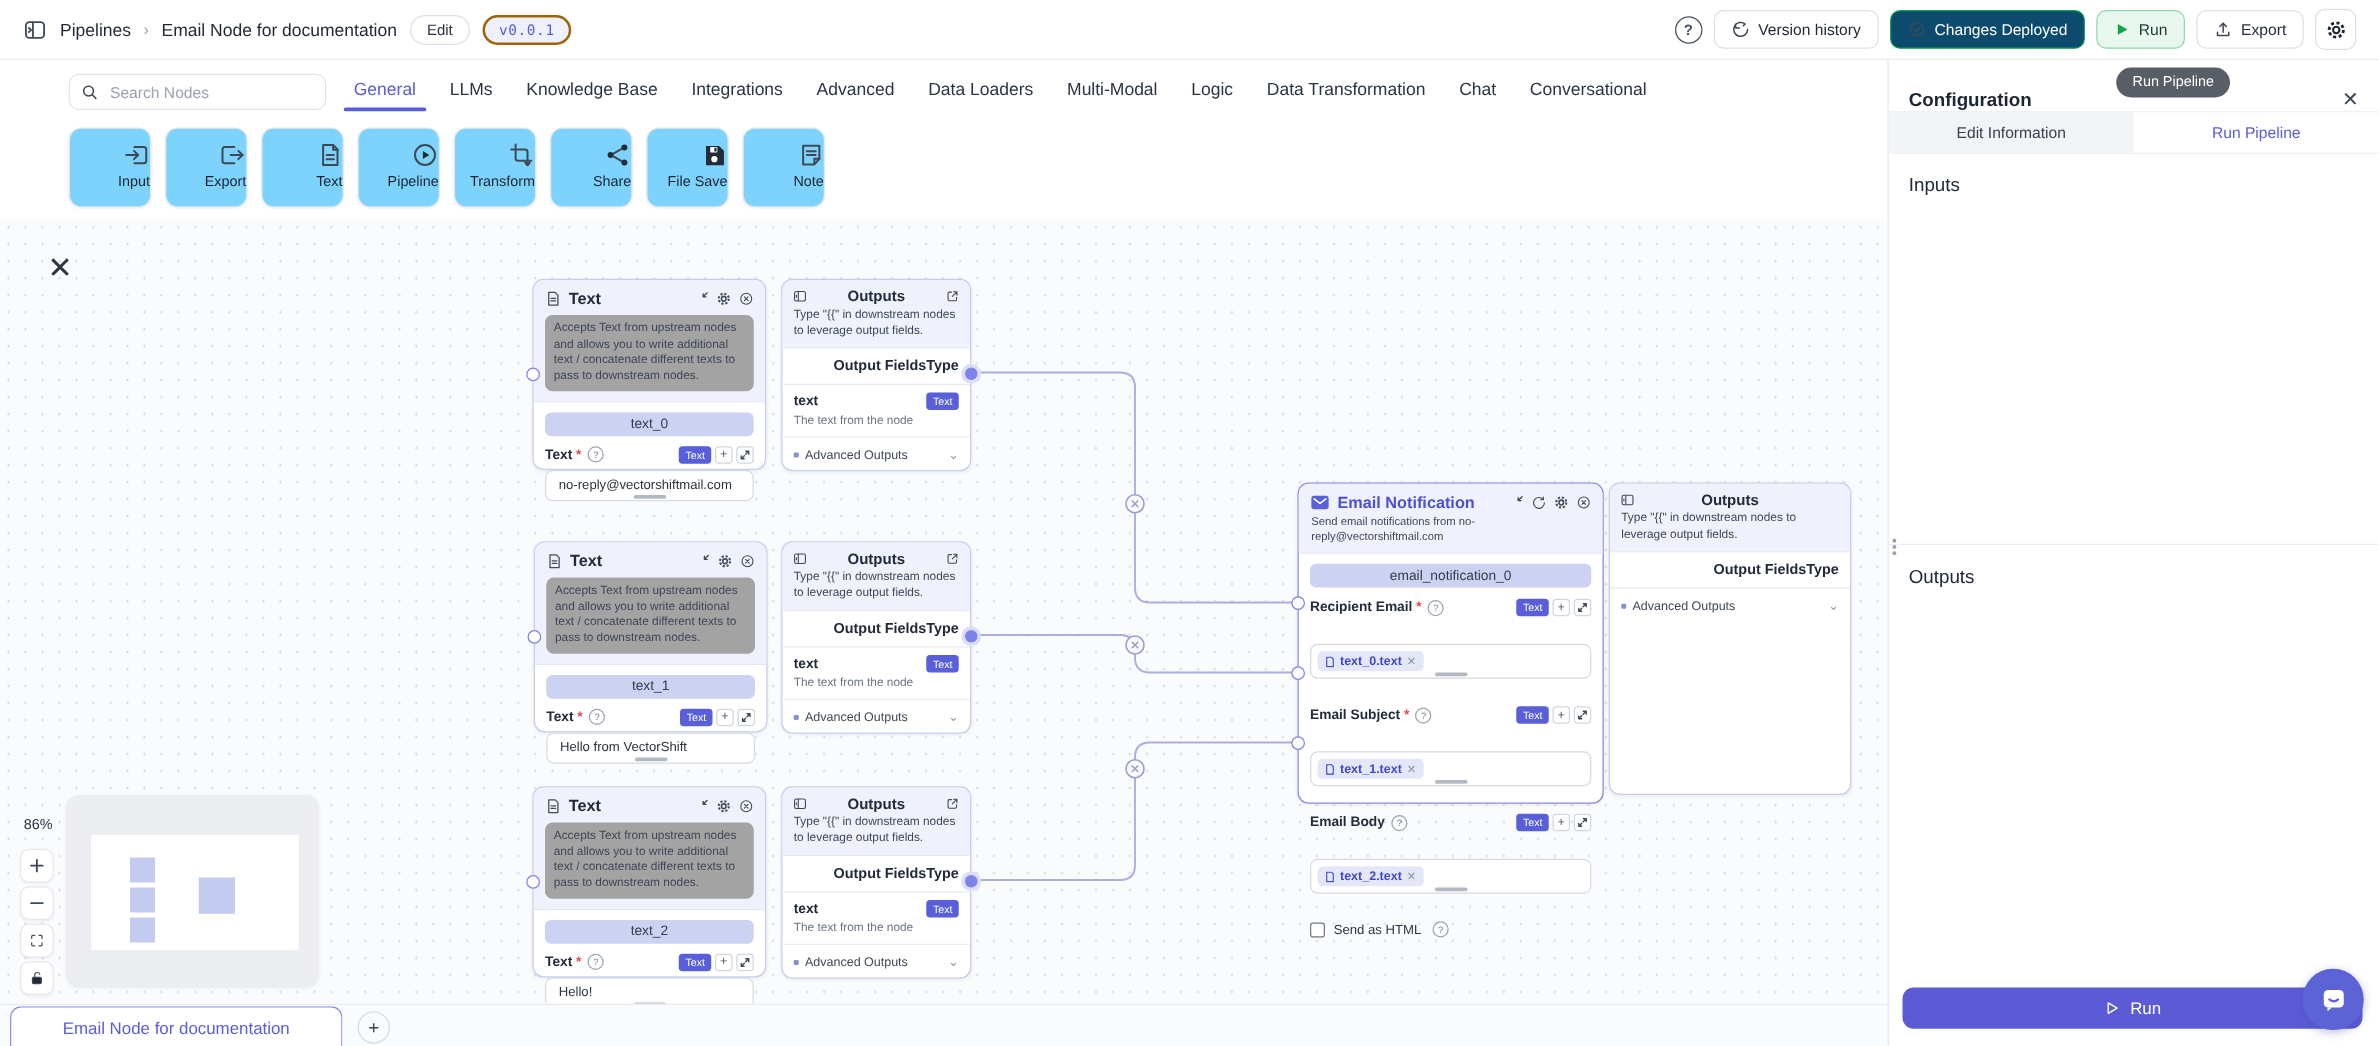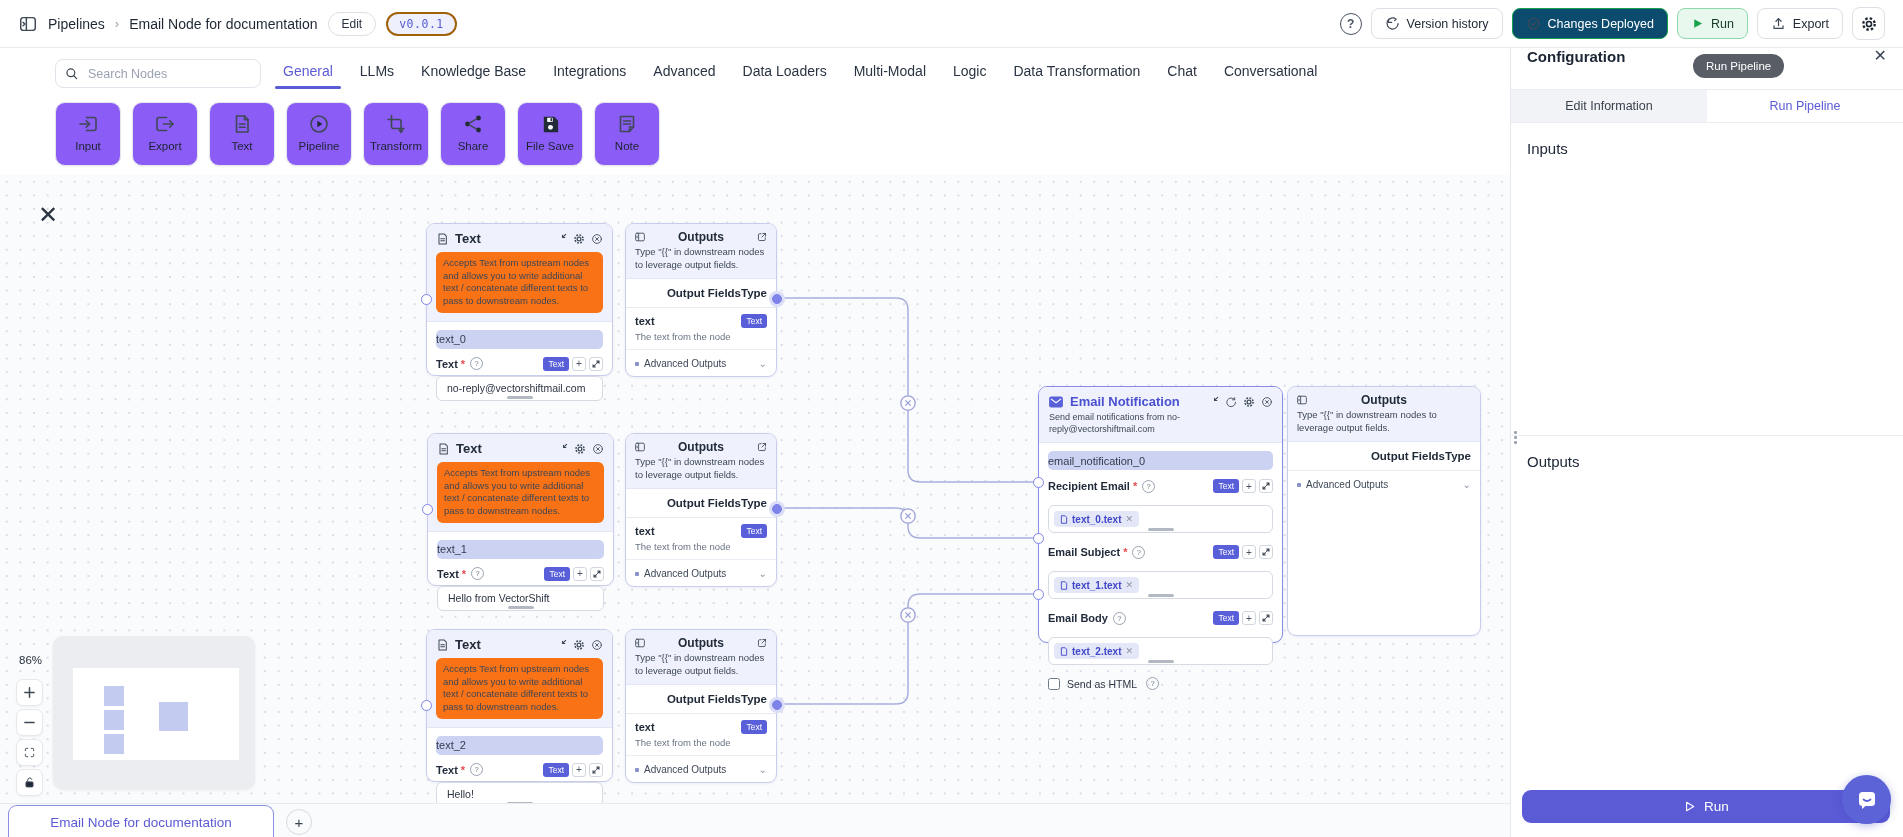--- a/index.html
+++ b/index.html
@@ -32,55 +32,55 @@
   .palette{position:absolute;left:0;top:48px;width:1510px;height:127px;background:#fff}
   .search{position:absolute;left:55px;top:11px;width:206px;height:29px;border:1px solid #e1e4ea;border-radius:8px;
           display:flex;align-items:center;gap:7px;padding:0 9px;box-sizing:border-box;background:#fff}
   .search input{border:none;outline:none;font-size:12.5px;width:150px;font-family:inherit;color:#394150;background:transparent}
   .search input::placeholder{color:#9aa2b1}
   .ptabs{position:absolute;left:283px;top:15px;display:flex;gap:27px;font-size:14px;color:#2a3442;white-space:nowrap}
   .ptab{position:relative;cursor:pointer}
   .ptab.active{color:#5b5bd6}
   .ptab.active::after{content:"";position:absolute;left:-8px;right:-8px;bottom:-10px;height:3px;background:#5b5bd6;border-radius:2px}
   .cards{position:absolute;left:55px;top:54px;display:flex;gap:11px}
-  .card{width:64px;height:62px;border:1px solid #e4e7ec;border-radius:10px;background:#8b5cf6;cursor:pointer;
-        box-shadow:0 1px 2px rgba(16,24,40,.05);display:flex;flex-direction:column;align-items:center}
+  .card{width:64px;height:62px;border:1px solid #e4e7ec;border-radius:10px;background:#7dd3fc;cursor:pointer;
+        box-shadow:0 1px 2px rgba(16,24,40,.05);display:flex;flex-direction:column;align-items:flex-end}
   .card .cic{margin-top:9px;height:24px;display:flex;align-items:center}
   .card .clabel{font-size:11.5px;color:#1c2430;margin-top:4px}
 
   
   .canvas{position:absolute;left:0;top:175px;width:1510px;height:628px;background:#fafbfd;
           background-image:radial-gradient(circle,#d9dce5 1.1px,transparent 1.1px);background-size:13.6px 13.6px;overflow:hidden}
   .closex{position:absolute;left:38px;top:28px;font-size:24px;color:#2b3440;cursor:pointer;line-height:1}
   .edges{position:absolute;left:0;top:0;pointer-events:none}
 
   .node{position:absolute;background:#fff;border:1px solid #c9cdec;border-radius:9px;box-shadow:0 1px 3px rgba(40,50,120,.07);box-sizing:border-box}
   .node.sel{border-color:#868ce4;border-width:1.5px}
   .node-top{background:#eff2fc;border-bottom:1px solid #e2e6f6;border-radius:8px 8px 0 0;padding:7px 9px 8px}
   .node-head{display:flex;align-items:center;gap:6px}
   .node-title{font-size:13px;font-weight:bold;color:#222b3a}
   .node-title.purple{color:#4a50d0}
   .head-icons{margin-left:auto;display:flex;gap:6px;align-items:center}
-  .node-desc{margin-top:6px;background:#f97316;border-radius:6px;padding:5px 7px;font-size:9.5px;line-height:1.34;color:#3d4656}
+  .node-desc{margin-top:6px;background:#a3a3a3;border-radius:6px;padding:5px 7px;font-size:9.5px;line-height:1.34;color:#3d4656}
   .node-desc.flat{margin-top:0;background:transparent;padding:2px 1px 0;border-radius:0}
-  .pill{margin:8px 9px 0;background:#ccd2f1;border-radius:5px;font-size:11px;color:#333c4e;padding:3.5px 0}
+  .pill{margin:8px 9px 0;background:#ccd2f1;border-radius:5px;text-align:center;font-size:11px;color:#333c4e;padding:3.5px 0}
   .frow{display:flex;align-items:center;margin:8px 9px 0;gap:3px}
   .flabel{font-size:11px;font-weight:bold;color:#232c3c}
   .req{color:#e5484d;font-size:11px;font-weight:bold}
   .qmark{width:11px;height:11px;border:1px solid #9aa3b1;border-radius:50%;font-size:7.5px;color:#717c8c;
          display:inline-flex;align-items:center;justify-content:center;margin-left:2px;flex:none}
   .fctrl{margin-left:auto;display:flex;gap:3px;align-items:center}
   .tbadge{background:#585fd9;color:#fff;font-size:8.5px;border-radius:3px;padding:2px 5px}
   .sq{width:14px;height:14px;border:1px solid #d2d6de;border-radius:3px;display:flex;align-items:center;
       justify-content:center;font-size:10px;color:#4a5462;background:#fff;box-sizing:border-box}
   .ninput{position:relative;margin:5px 9px;border:1px solid #d6dae2;border-radius:6px;background:#fff;height:25px;
           display:flex;align-items:center;padding:0 8px;box-sizing:border-box}
   .ninput input{border:none;outline:none;width:100%;font-size:10.5px;color:#2c3442;font-family:inherit;background:transparent}
   .grip{position:absolute;left:50%;transform:translateX(-50%);bottom:1px;width:26px;height:3px;background:#9aa2ae;border-radius:2px;opacity:.75}
-  .chiprow{position:relative;margin:12px 9px;border:1px solid #d6dae2;border-radius:6px;height:28px;display:flex;
+  .chiprow{position:relative;margin:22px 9px;border:1px solid #d6dae2;border-radius:6px;height:28px;display:flex;
            align-items:center;padding:12px 5px;box-sizing:border-box;background:#fff}
   .chip{display:inline-flex;align-items:center;gap:4px;background:#e3e7f8;border-radius:4px;padding:2.5px 6px;
         font-size:10px;color:#4047c8;font-weight:bold}
   .chip .cx{color:#8d95a5;font-size:9px;font-weight:normal}
   .chkrow{display:flex;align-items:center;gap:7px;margin:11px 9px;font-size:10.5px;color:#2c3442}
   .chk{width:12px;height:12px;border:1.4px solid #6f7a89;border-radius:2.5px;background:#fff;box-sizing:border-box}
 
   .ofields{display:flex;justify-content:flex-end;padding:8px 9px;font-weight:bold;font-size:11.5px;
            color:#202a38;border-bottom:1px solid #e8eaf2}
   .orow{padding:6px 9px 7px;border-bottom:1px solid #eceef5}
@@ -106,21 +106,21 @@
 
   
   .bottombar{position:absolute;left:0;top:803px;width:1510px;height:34px;background:#fafbfc;border-top:1px solid #e8eaef;box-sizing:border-box}
   .ptab-file{position:absolute;left:8px;top:1px;width:264px;height:33px;background:#fff;border:1px solid #8a90e2;border-bottom:none;
              border-radius:9px 9px 0 0;display:flex;align-items:center;justify-content:center;font-size:13.5px;color:#5b5bd6;cursor:pointer}
   .addtab{position:absolute;left:286px;top:5px;width:24px;height:24px;border:1px solid #d6dae0;border-radius:50%;
           display:flex;align-items:center;justify-content:center;font-size:15px;color:#39424f;cursor:pointer;background:transparent}
 
   
   .config{position:absolute;left:1510px;top:48px;width:393px;height:789px;background:#fff;border-left:1px solid #e6e8ee;box-sizing:border-box}
-  .cfg-head{height:41px;display:flex;align-items:flex-start;padding:0 16px;border-bottom:1px solid #ecedf1}
+  .cfg-head{height:41px;display:flex;align-items:flex-end;padding:0 16px;border-bottom:1px solid #ecedf1}
   .cfg-title{font-size:15px;font-weight:bold;color:#1c2533}
   .cfg-close{margin-left:auto;font-size:16px;color:#3b4452;cursor:pointer;line-height:1}
   .tooltip{position:absolute;left:182px;top:6px;background:#585d66;color:#fff;font-size:11.5px;padding:6px 13px;border-radius:14px;z-index:6}
   .cfg-tabs{display:flex;height:32px;border-bottom:1px solid #ecedf1}
   .cfg-tab{flex:1;display:flex;align-items:center;justify-content:center;font-size:12.5px;background:#f2f3f6;color:#39424f;cursor:pointer}
   .cfg-tab.active{background:#fff;color:#5b5bd6}
   .subtabs{display:flex;background:#f1f2f5;padding:4px;gap:4px}
   .stab{flex:1;height:30px;display:flex;align-items:center;justify-content:center;font-size:12.5px;color:#39424f;border-radius:8px;cursor:pointer}
   .stab.active{background:#fff;color:#5b5bd6;font-weight:bold;box-shadow:0 1px 2px rgba(0,0,0,.06)}
   .sec-h{font-size:15px;font-weight:normal;color:#20293a;padding:17px 16px 8px}

